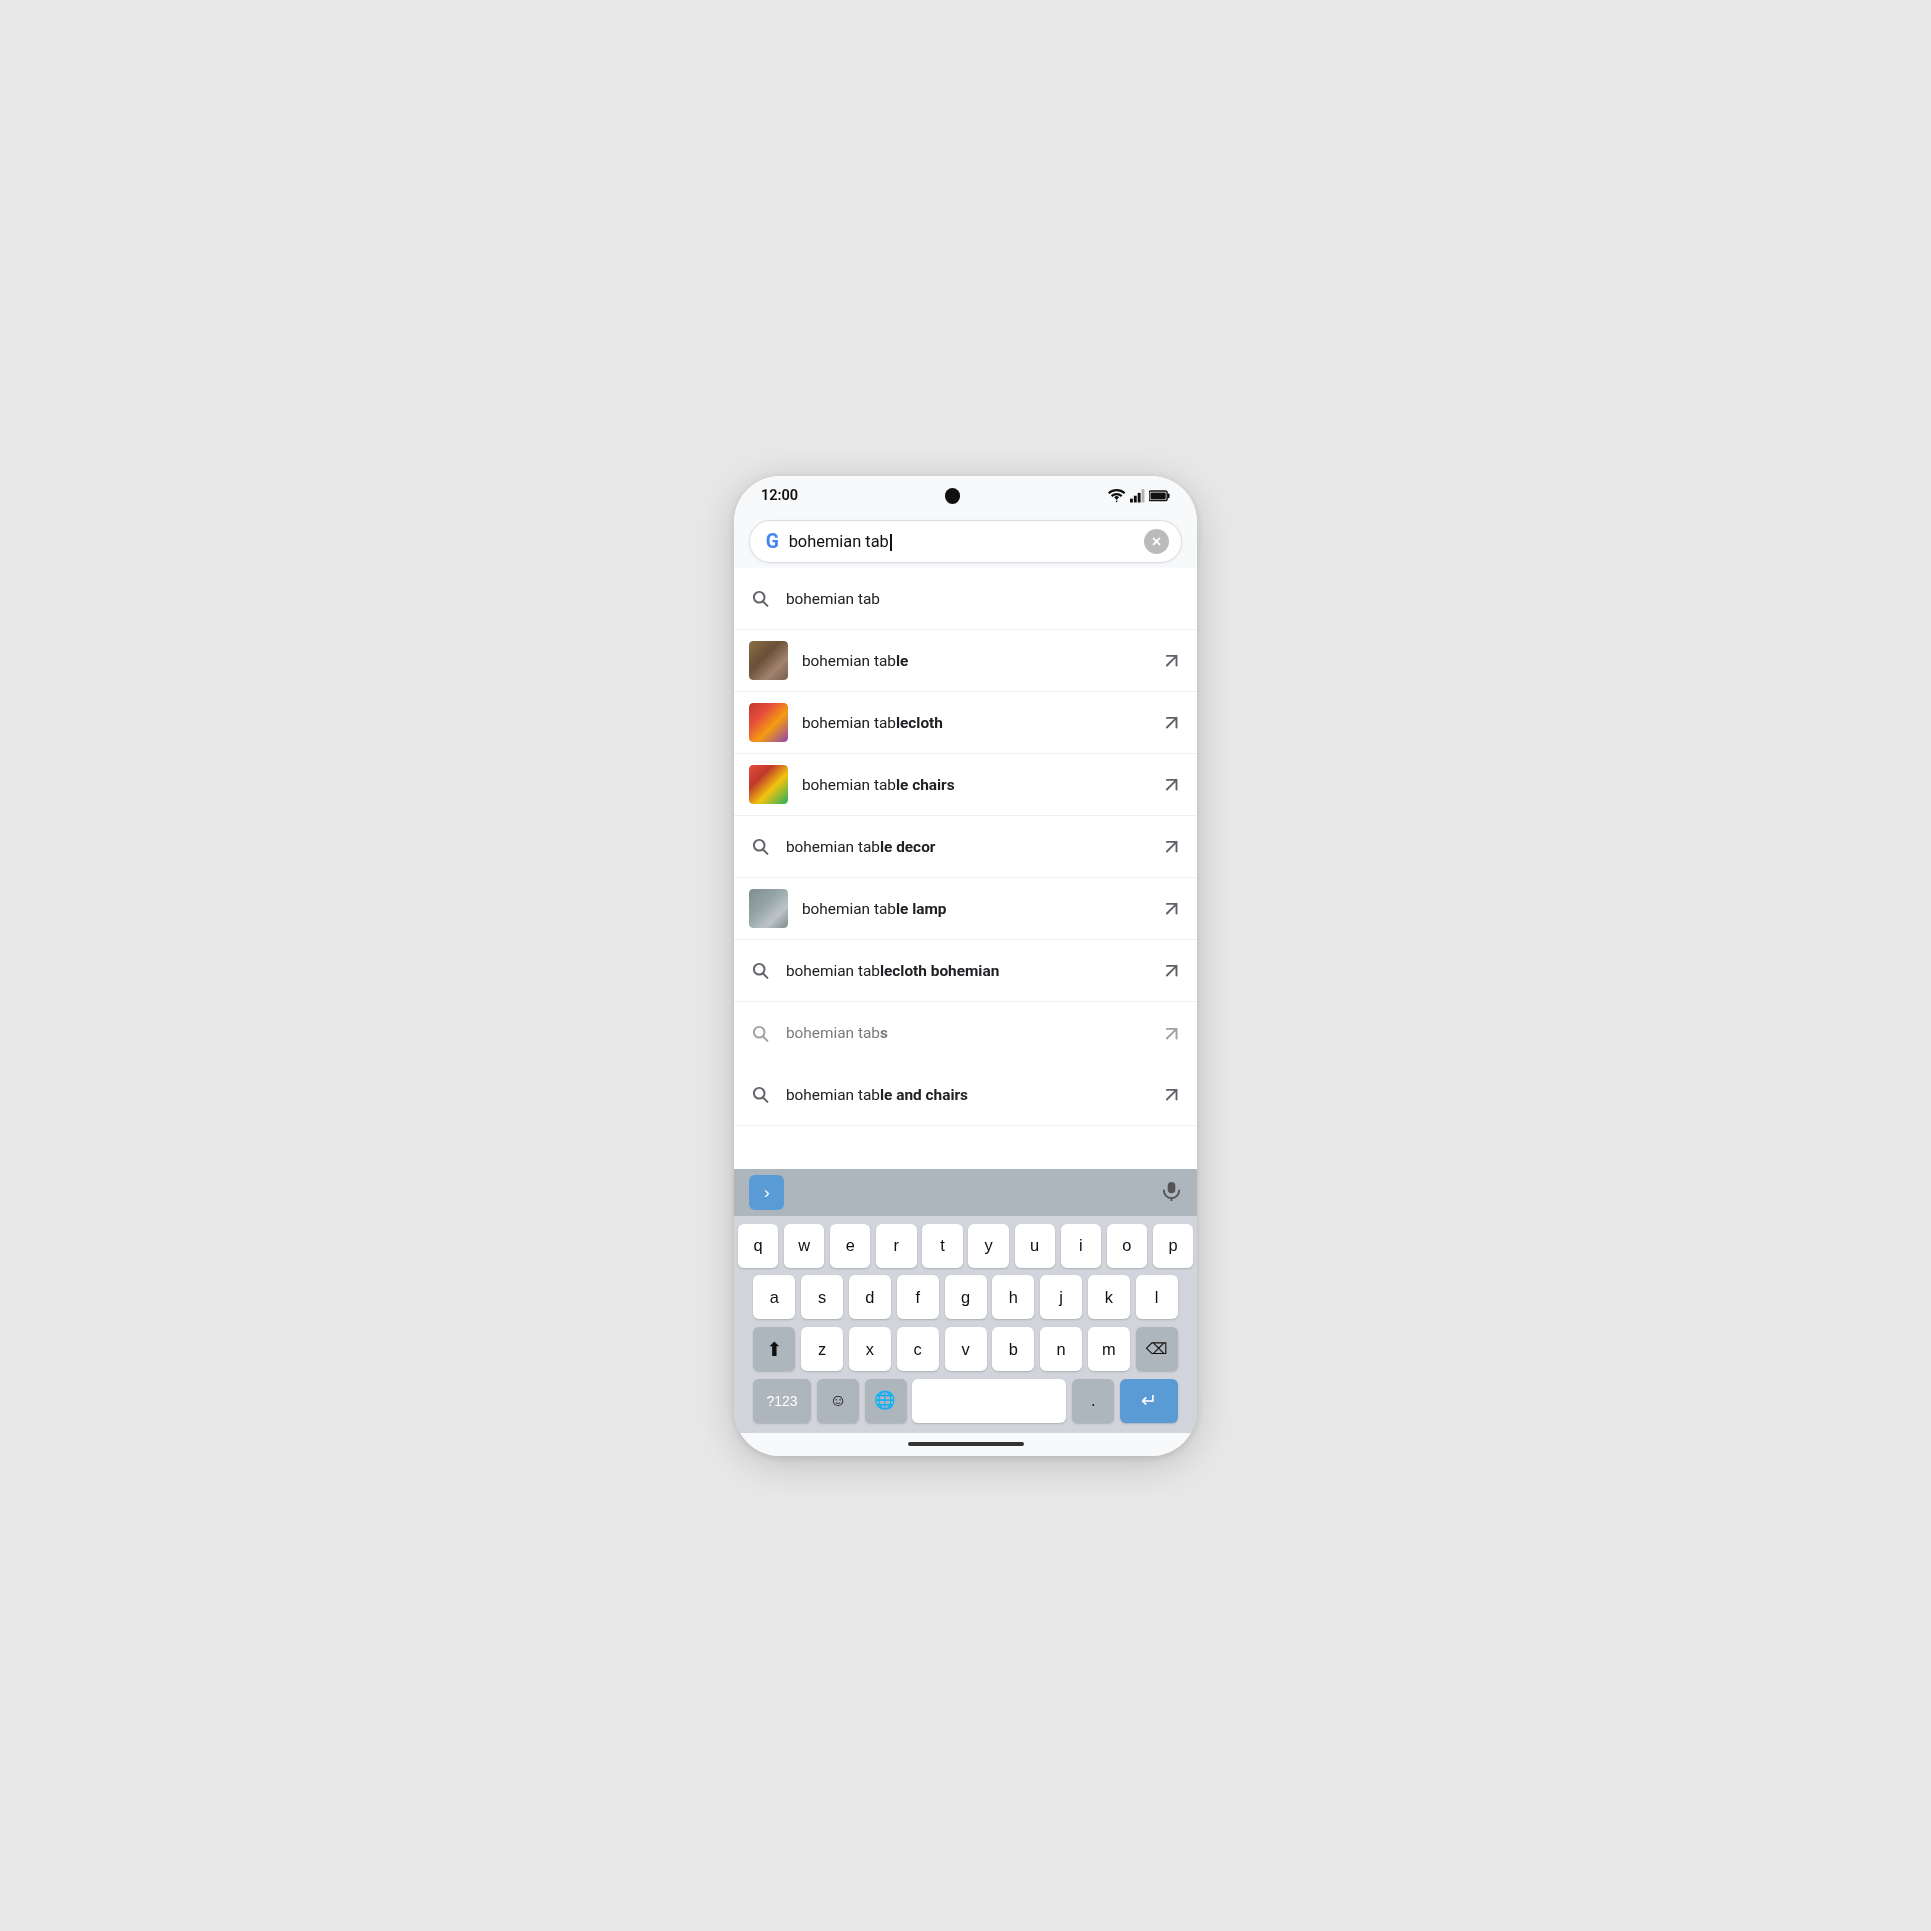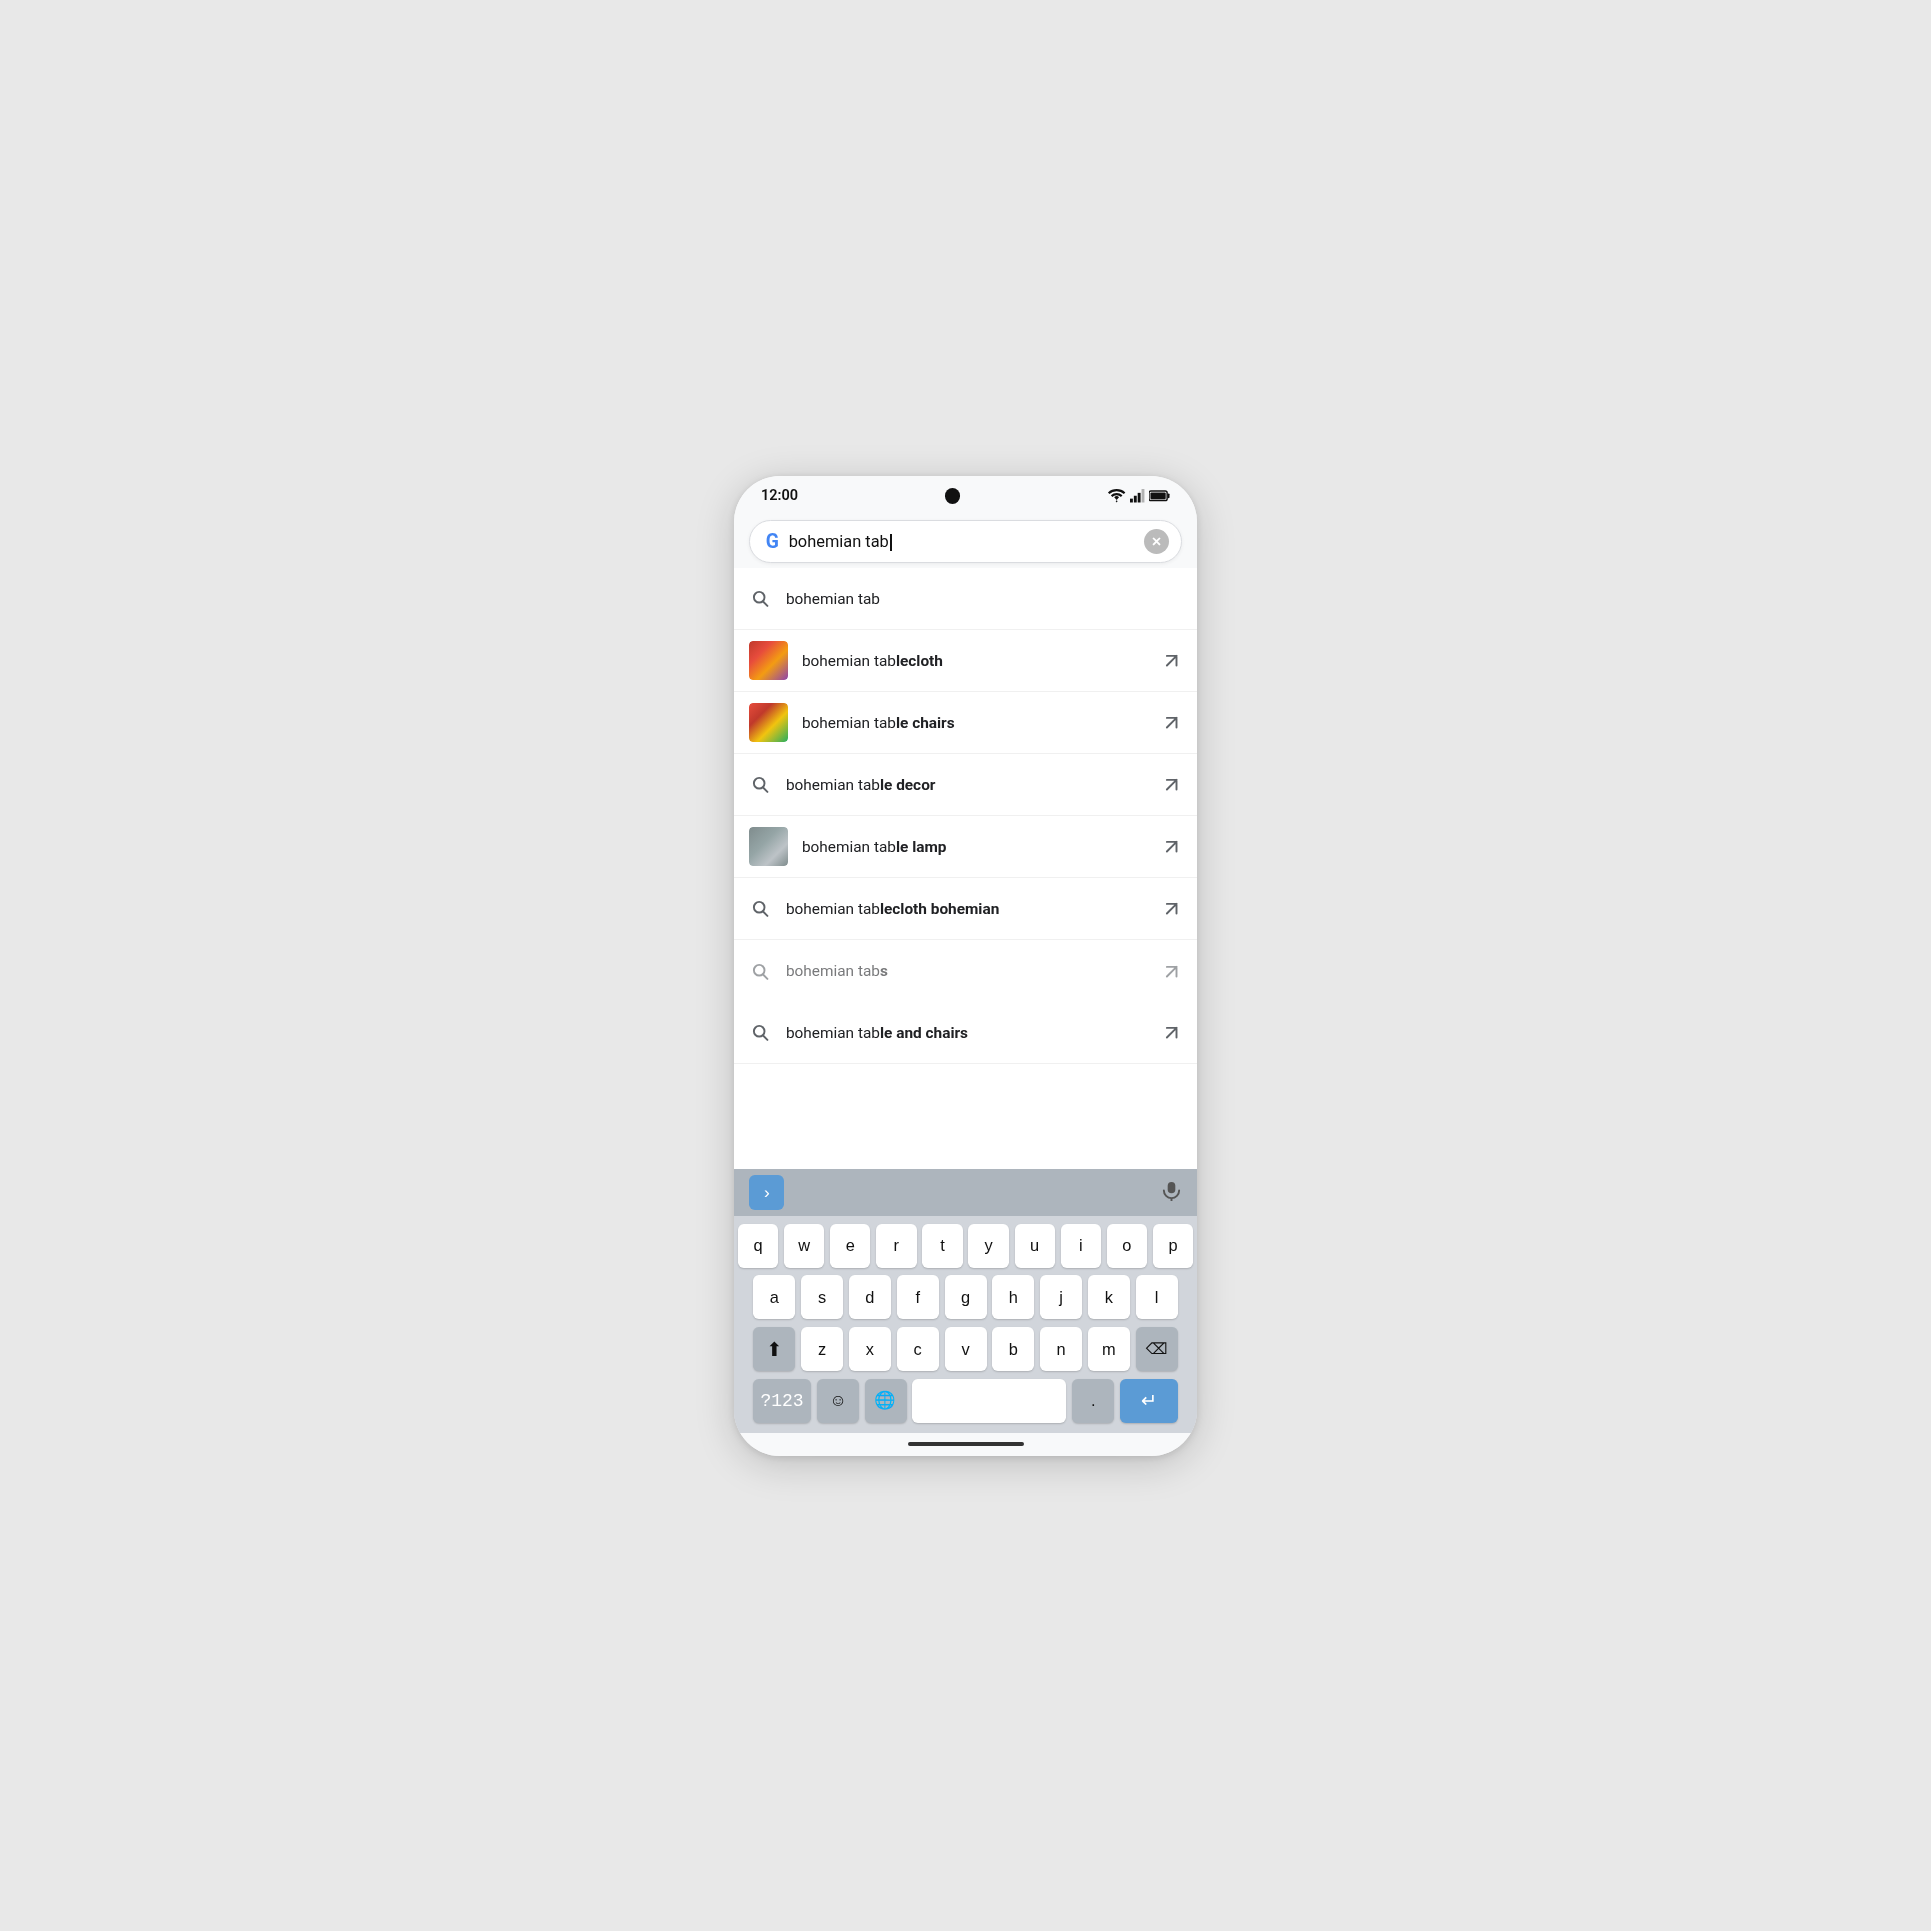--- a/index.html
+++ b/index.html
@@ -328,20 +328,33 @@
         <svg width="19.3" height="19.3" viewBox="0 0 20 20">
           <circle cx="8.5" cy="8.5" r="5.5" fill="none" stroke="#5f6368" stroke-width="2"></circle>
           <line x1="12.5" y1="13" x2="17" y2="17.5" stroke="#5f6368" stroke-width="2" stroke-linecap="round"></line>
         </svg>
       </div>
       <div class="suggestion-label">
         <span class="normal">bohemian tab</span>
       </div>
     </div>
 
+    <div class="suggestion-item">
+      <div class="suggestion-thumb">
+        <div class="thumb-table"></div>
+      </div>
+      <div class="suggestion-label">
+        <span class="normal">bohemian tab</span><span class="bold">le</span>
+      </div>
+      <div class="suggestion-arrow">
+        <svg width="15.4" height="15.4" viewBox="0 0 16 16">
+            <path d="M13 3L3 13M3 3h10v10" fill="none" stroke="#5f6368" stroke-width="2" stroke-linecap="round"></path>
+          </svg>
+      </div>
+    </div>
 
     <div class="suggestion-item">
       <div class="suggestion-thumb">
         <div class="thumb-tablecloth"></div>
       </div>
       <div class="suggestion-label">
         <span class="normal">bohemian tab</span><span class="bold">lecloth</span>
       </div>
       <div class="suggestion-arrow">
         <svg width="15.4" height="15.4" viewBox="0 0 16 16">
@@ -493,21 +506,21 @@
         <button class="kb-key">x</button>
         <button class="kb-key">c</button>
         <button class="kb-key">v</button>
         <button class="kb-key">b</button>
         <button class="kb-key">n</button>
         <button class="kb-key">m</button>
         <button class="kb-key kb-key-dark" style="font-size:15.4px;">⌫</button>
       </div>
 
       <div class="kb-bottom-row">
-        <button class="kb-key kb-key-symbol kb-key-blue" style="font-size:18px; min-width:50px; max-width:58px;font-family:Liberation Mono, monospace;">?123</button>
+        <button class="kb-key kb-key-symbol kb-key-blue" style="font-size:14px; min-width:50px; max-width:58px;">?123</button>
         <button class="kb-key kb-key-symbol" style="min-width:39px; max-width:42px; font-size:17.4px;">☺</button>
         <button class="kb-key kb-key-symbol" style="min-width:39px; max-width:42px; font-size:17.4px;">🌐</button>
         <button class="kb-key kb-space" style="flex:4; max-width:154px;"></button>
         <button class="kb-key kb-key-dark">.</button>
         <button class="kb-key kb-enter kb-key-blue" style="font-size:19.3px; min-width:50px; max-width:58px;">↵</button>
       </div>
     </div>
   </div>
 
   <div class="home-indicator">

